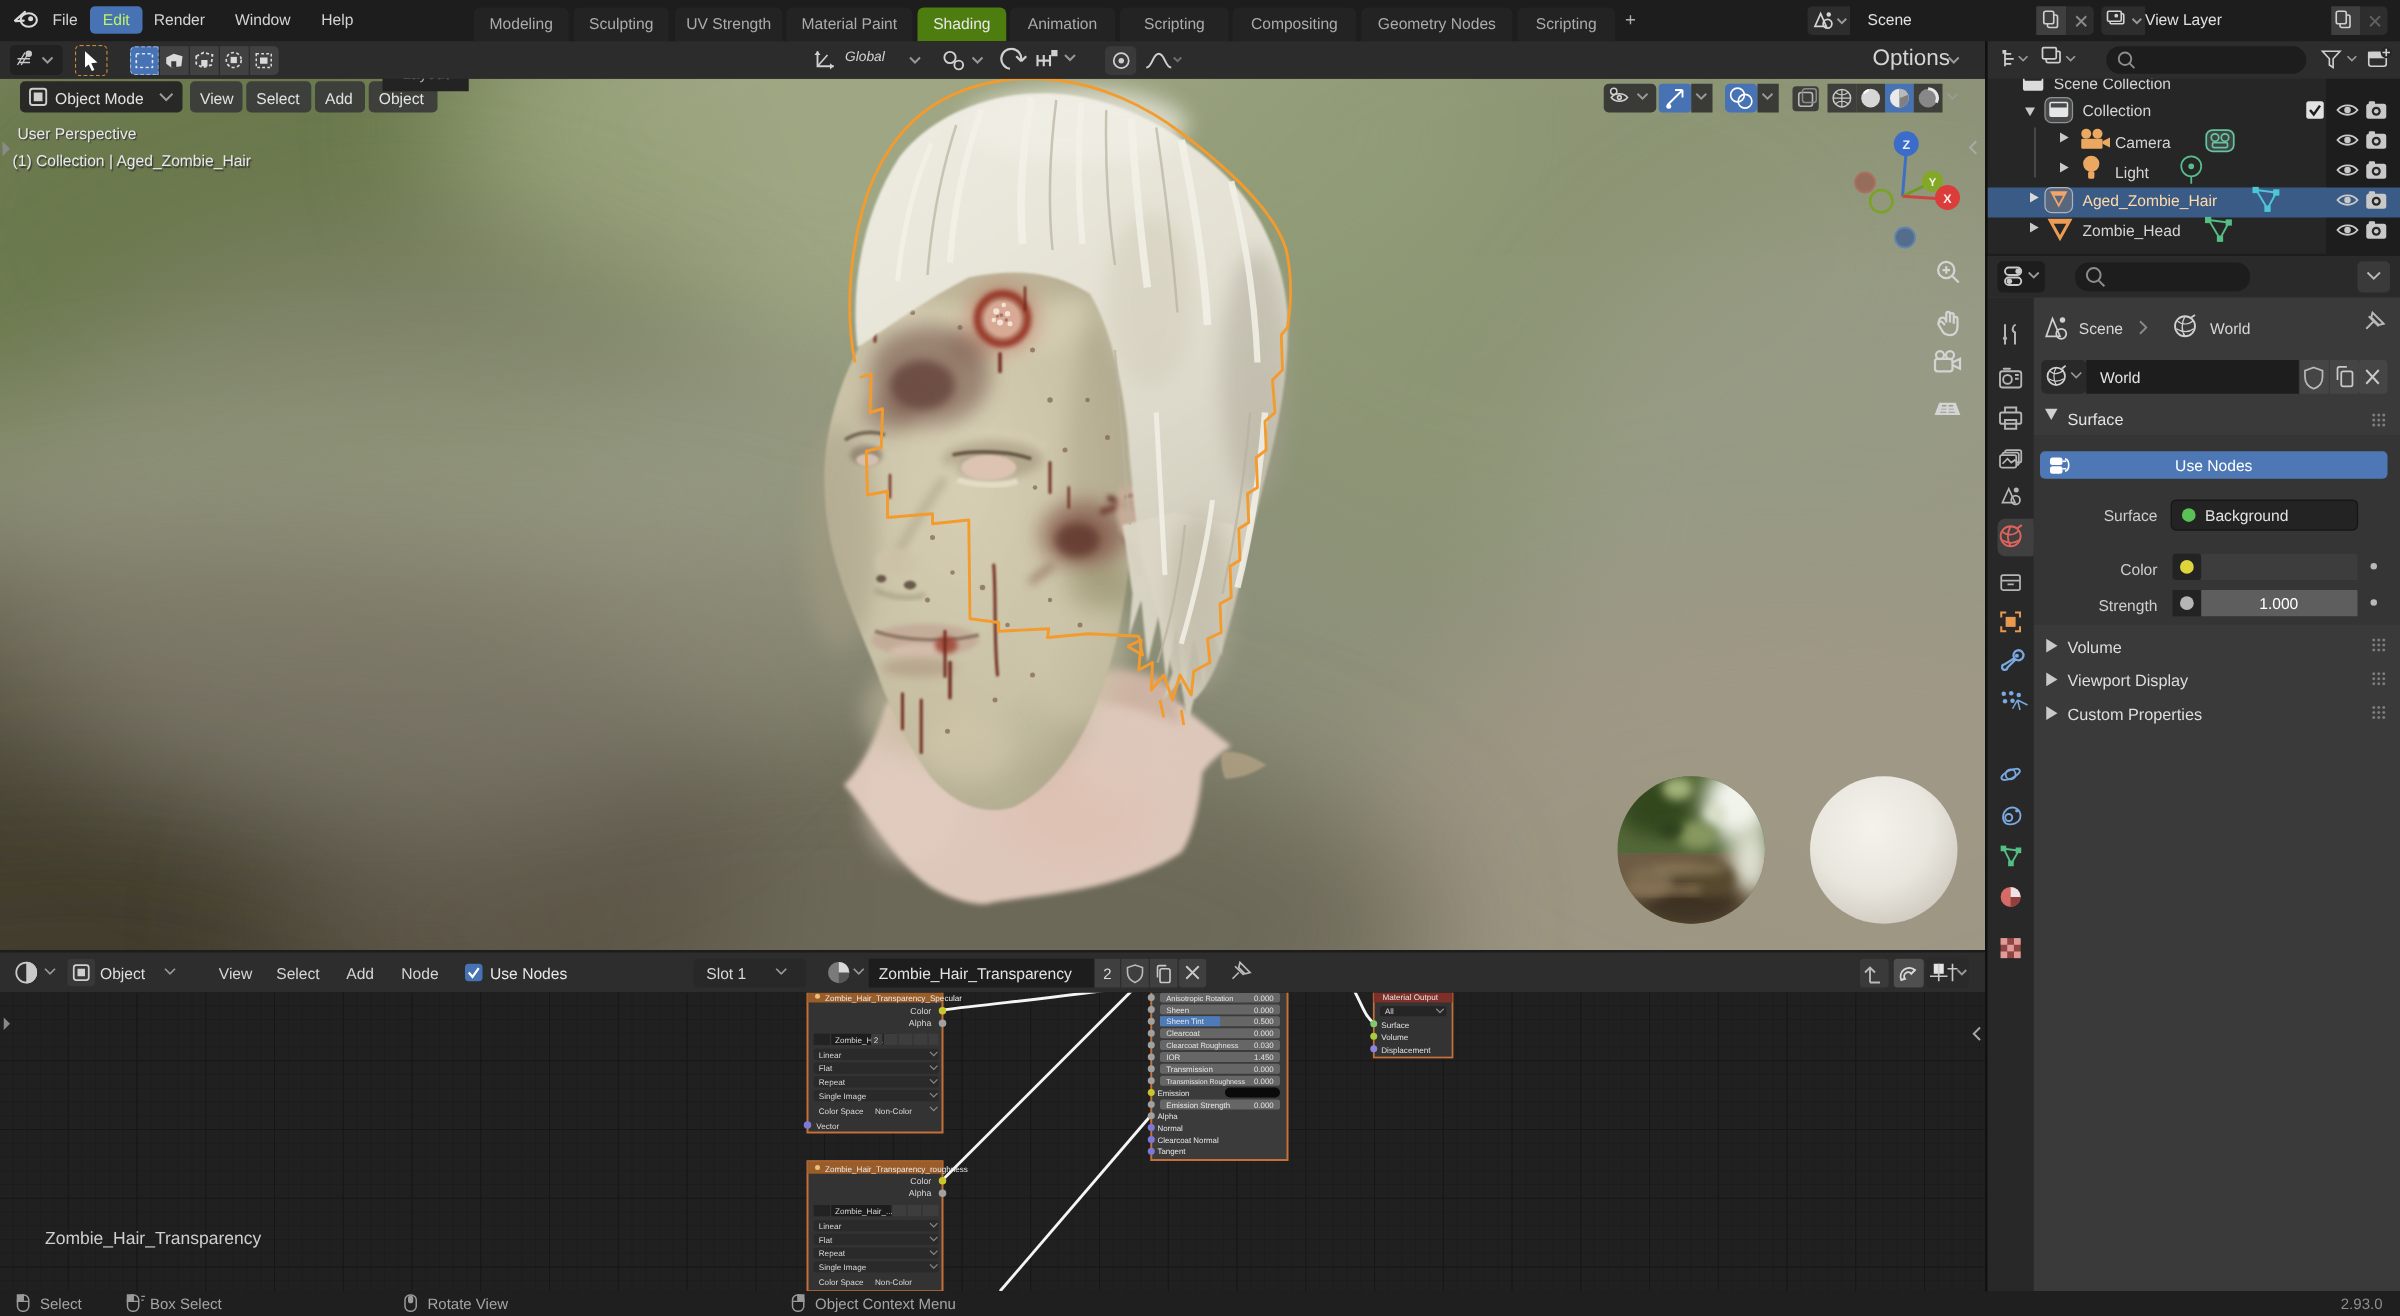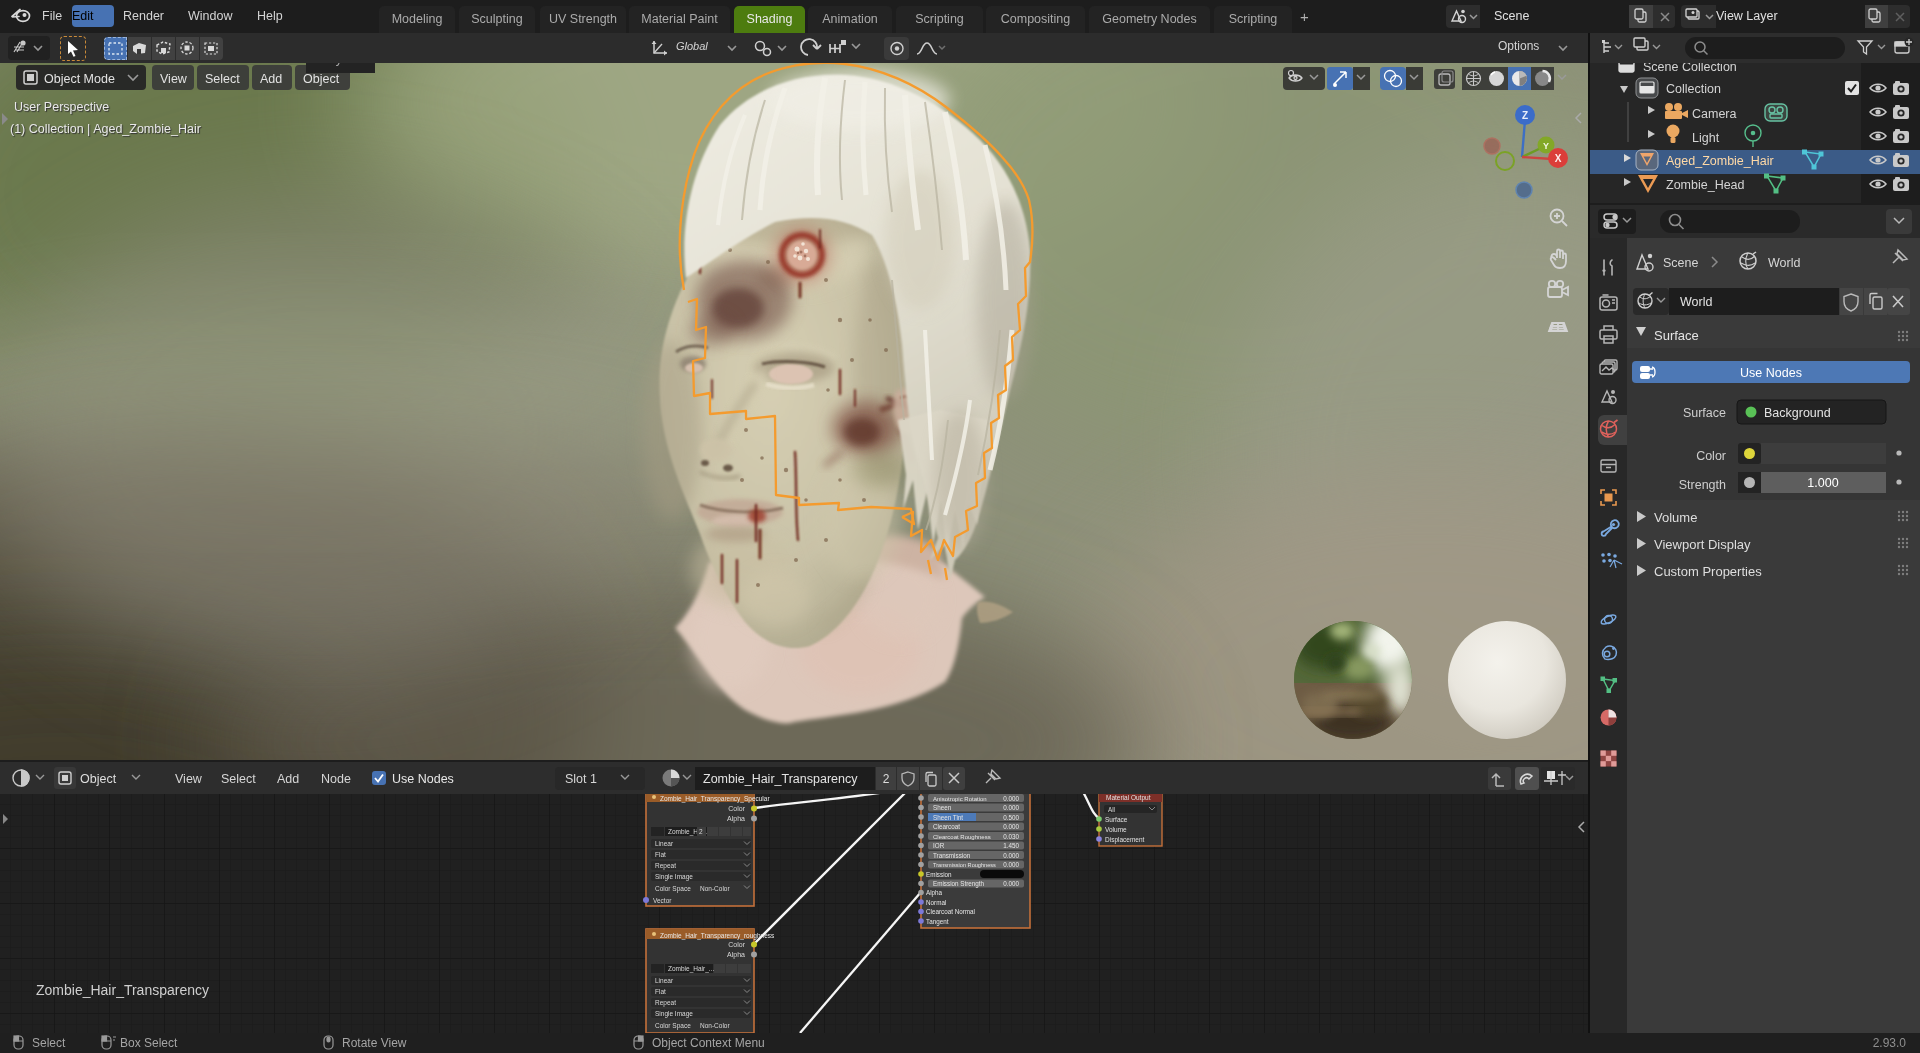--- a/index.html
+++ b/index.html
@@ -7,22 +7,22 @@
   font-family:"Liberation Sans", sans-serif; }
 .abs { position:absolute; }
 #stage { position:relative; width:1920px; height:1053px; }
 
 
 #topbar { left:0; top:0; width:1920px; height:33px; background:#1d1d1d; }
 .menu { color:#d4d4d4; font-size:12.5px; line-height:33px; }
 .tab { height:27px; top:6px; background:#232323; color:#ababab; font-size:12.5px;
   line-height:26px; text-align:center; border-radius:5px 5px 0 0; }
 .tab.active { background:#4d7c0f; color:#e8e8e8; }
-.editbtn { background:#4772b3; color:#000000; border-radius:4px; height:22px; top:5px;
-  line-height:22px; text-align:left; font-size:12.5px; }
+.editbtn { background:#4772b3; color:#bef264; border-radius:4px; height:22px; top:5px;
+  line-height:22px; text-align:center; font-size:12.5px; }
 
 
 #toolrow { left:0; top:33px; width:1588px; height:30px; background:#2c2c2c; }
 
 
 #outliner { left:1590px; top:33px; width:271px; height:170px; background:#262626; }
 #outliner-h { left:1590px; top:33px; width:330px; height:30px; background:#2d2d2d; }
 #props { left:1590px; top:205px; width:330px; height:828px; background:#3a3a3a; }
 #props-h { left:1590px; top:205px; width:330px; height:33px; background:#2a2a2a; }
 #tabstrip { left:1590px; top:238px; width:37px; height:795px; background:#282828; }
@@ -487,21 +487,21 @@
     <div class="abs" style="left:884px;top:4px;width:25px;height:23px;background:#3a3a3a;border-radius:4px;"></div>
     <svg class="abs" style="left:889px;top:8px;" width="16" height="15" viewBox="0 0 16 15">
         <circle cx="8" cy="7.5" r="6" fill="none" stroke="#cfcfcf" stroke-width="1.4"></circle>
         <circle cx="8" cy="7.5" r="2.2" fill="#cfcfcf"></circle>
       </svg>
     <svg class="abs" style="left:916px;top:8px;" width="30" height="16" viewBox="0 0 30 16">
       <path d="M1,13 C6,13 6,2 11,2 C16,2 16,13 21,13" fill="none" stroke="#cfcfcf" stroke-width="1.6"></path>
       <path d="M23,5 l3,3 l3,-3" fill="none" stroke="#6f6f6f" stroke-width="1.5"></path>
     </svg>
 
-    <div class="abs menu" style="left:1498px;top:-3px;font-size:12px;text-align:right;">Options</div>
+    <div class="abs menu" style="left:1498px;top:-3px;font-size:18px;text-align:right;">Options</div>
     <svg class="abs" style="left:1556px;top:11px;" width="14" height="10" viewBox="0 0 14 10">
         <path d="M3,2 l4,4 l4,-4" fill="none" stroke="#989898" stroke-width="1.6"></path>
       </svg>
   </div>
   <div id="outliner" class="abs">
 
     <div class="abs" style="left:0;top:117px;width:330px;height:24px;background:#3b5b87;"></div>
     <svg width="330" height="170" viewBox="0 0 330 170" style="position:absolute;left:0;top:5px;">
 
       <g>

